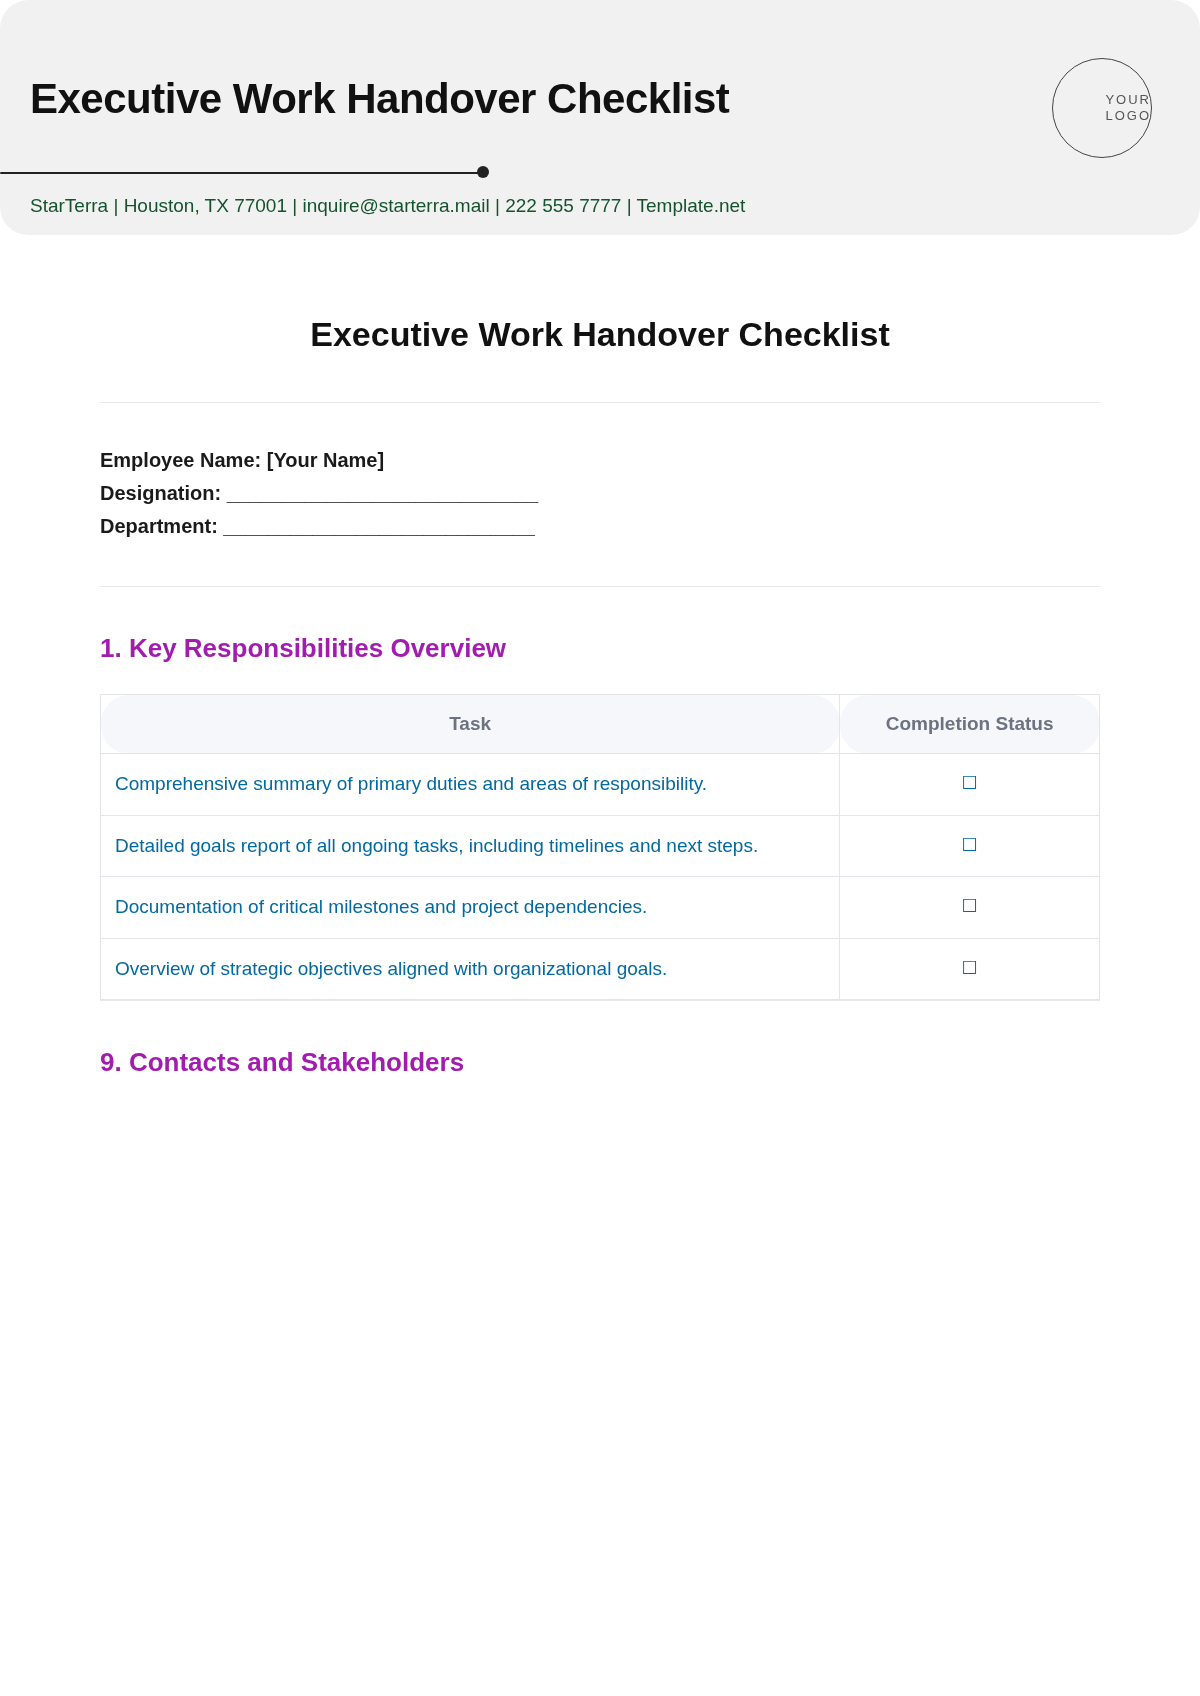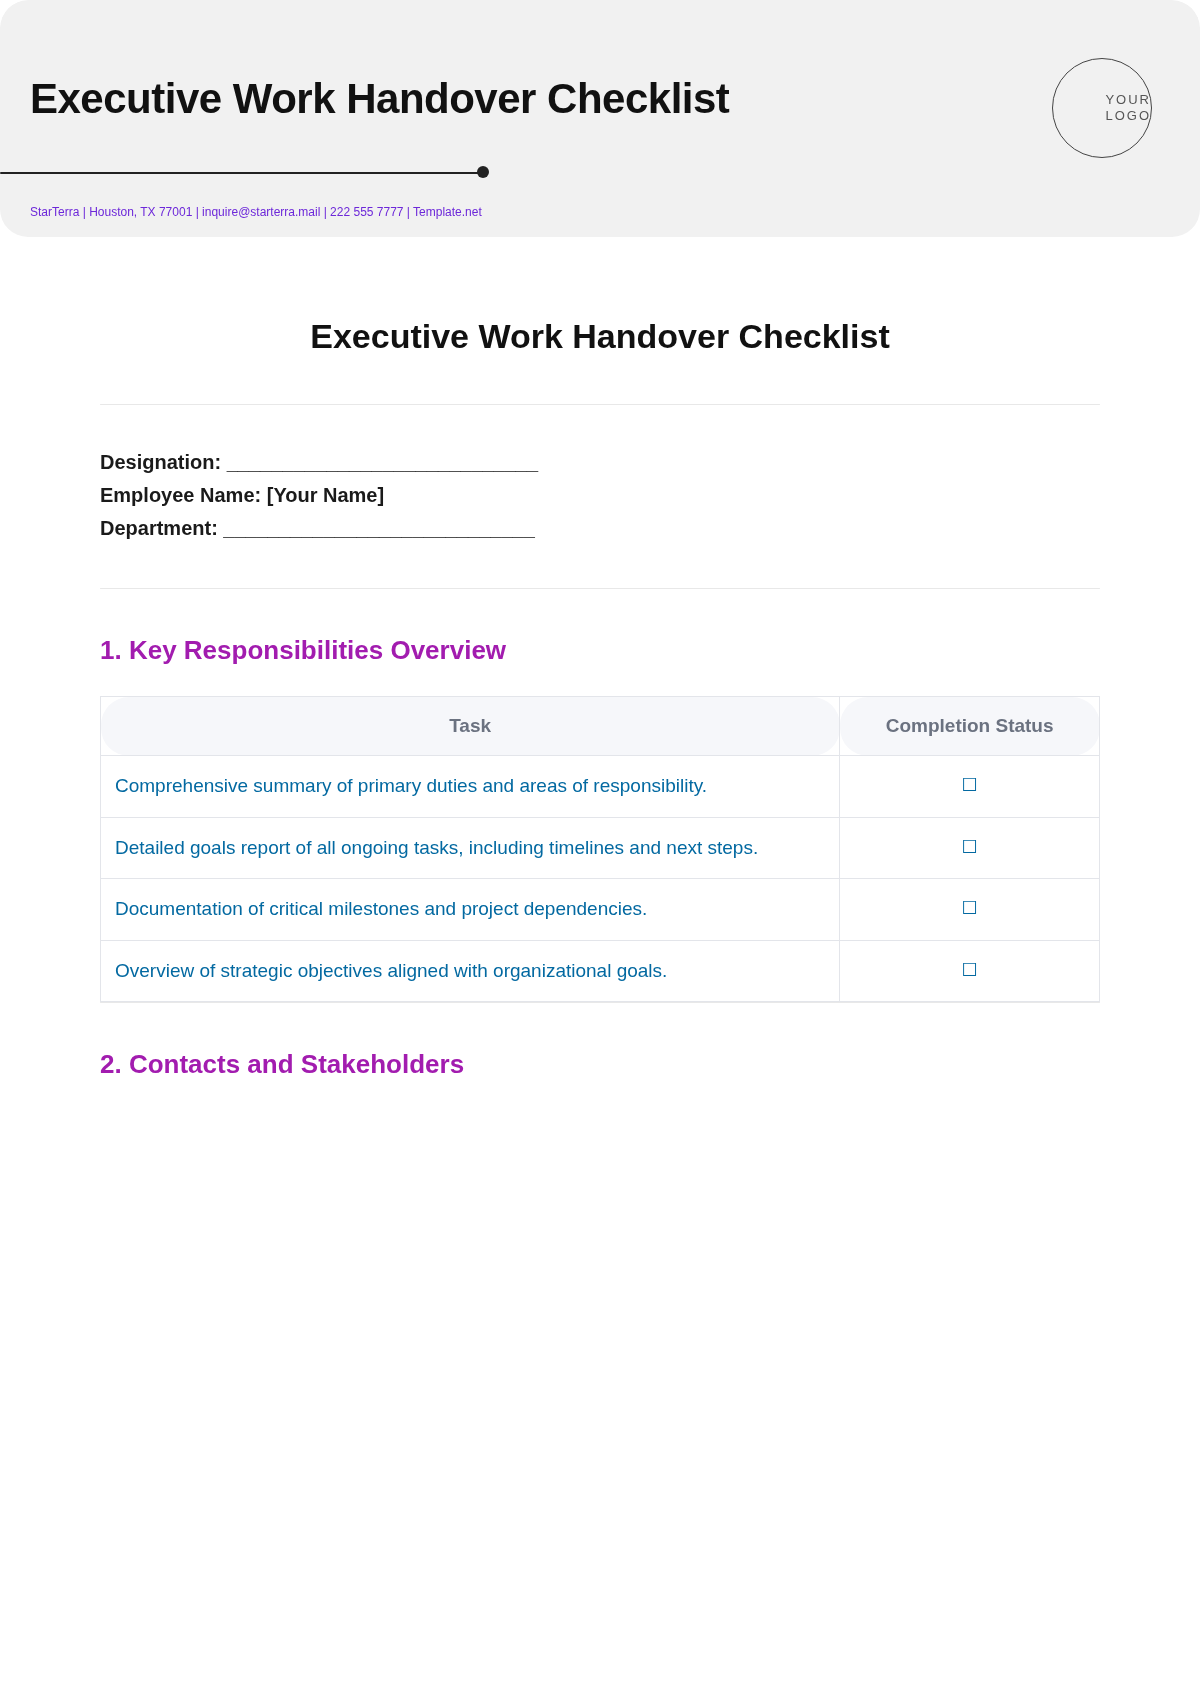--- a/index.html
+++ b/index.html
@@ -55,23 +55,23 @@
     position: absolute;
     top: 50%;
     left: 447px;
     width: 12px;
     height: 12px;
     background: #222;
     border-radius: 50%;
     transform: translateY(-50%);
   }
   .meta-line {
-    margin-top: 26px;
-    font-size: 12px;
-    color: #6d28d9;
+    margin-top: 16px;
+    font-size: 19px;
+    color: #14532d;
   }
   .page {
     background: #fff;
     padding: 80px 100px 0 100px;
   }
   .doc-title {
     text-align: center;
     font-size: 34px;
     font-weight: 800;
     color: #111;
@@ -141,22 +141,22 @@
     <div class="divider-dot"></div>
   </div>
   <div class="meta-line">StarTerra | Houston, TX 77001 | inquire@starterra.mail | 222 555 7777 | Template.net</div>
 </div>
 
 <div class="page">
   <h2 class="doc-title">Executive Work Handover Checklist</h2>
   <hr class="sep">
 
   <div class="fields">
+    <div class="field-row">Employee Name: [Your Name]</div>
     <div class="field-row">Designation:   ____________________________</div>
-    <div class="field-row">Employee Name: [Your Name]</div>
     <div class="field-row">Department:   ____________________________</div>
   </div>
 
   <hr class="sep">
 
   <h3 class="section-heading">1. Key Responsibilities Overview</h3>
 
   <table class="checklist">
     <thead>
       <tr>
@@ -179,14 +179,14 @@
       </tr>
       <tr>
         <td>Overview of strategic objectives aligned with organizational goals.</td>
         <td class="status">☐</td>
       </tr>
     </tbody>
   </table>
 
   <hr class="sep sep2">
 
-  <h3 class="section-heading">2. Contacts and Stakeholders</h3>
+  <h3 class="section-heading">9. Contacts and Stakeholders</h3>
 </div>
 
 </body></html>

